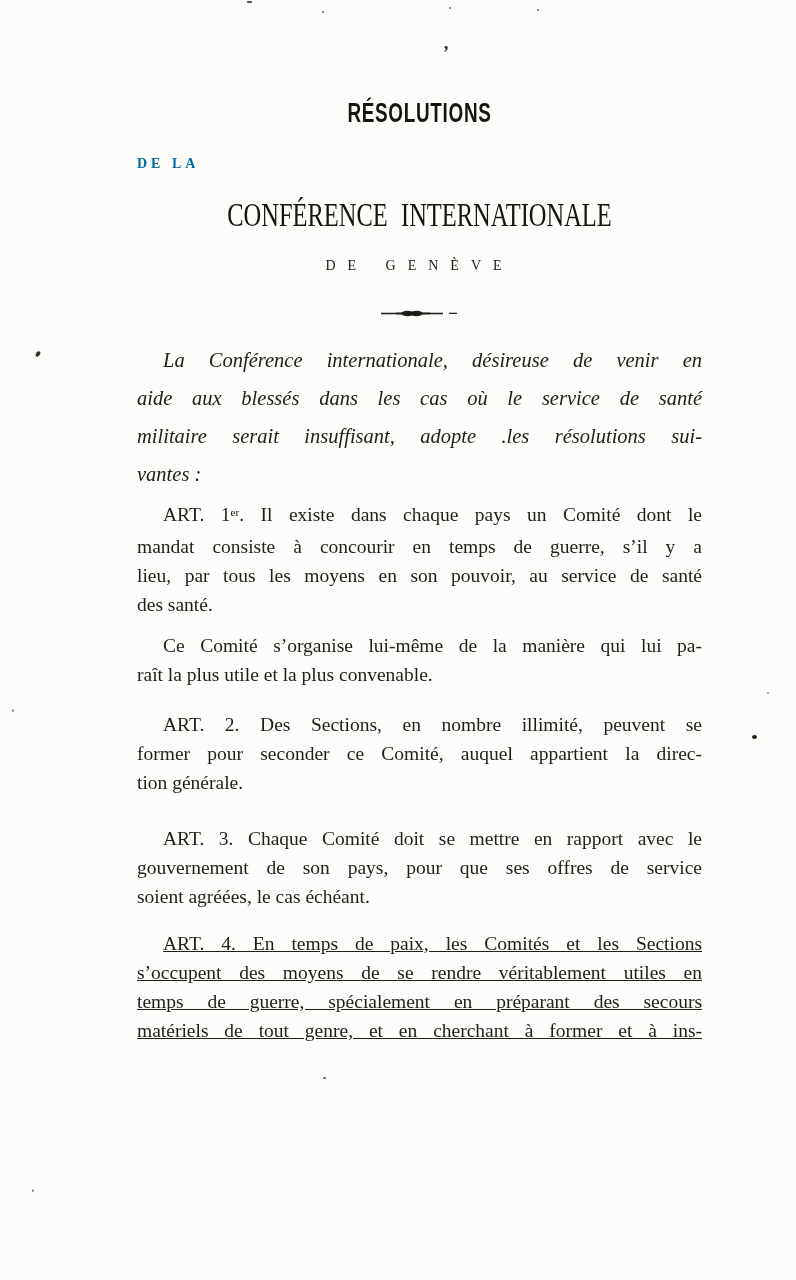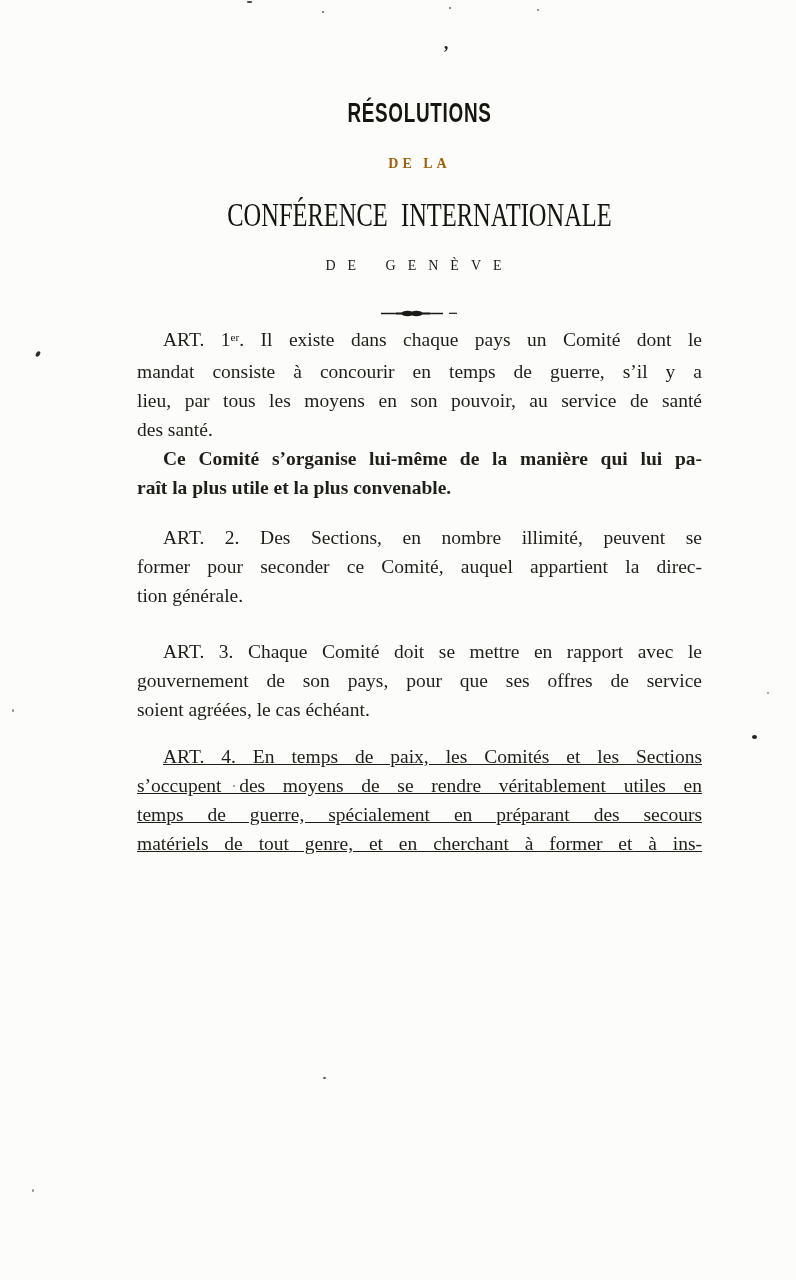--- a/index.html
+++ b/index.html
@@ -36,22 +36,21 @@
     text-align: center;
     transform: scaleX(0.70);
     color: #17150f;
   }
   .connector {
     margin-top: 31px;
     line-height: 13px;
     font-size: 14px;
     font-weight: bold;
     letter-spacing: 4px;
-    text-align: center;
-    color: #a16207;
+    color: #0369a1;
   }
   .main-title {
     margin-top: 27px;
     line-height: 36px;
     font-size: 34px;
     word-spacing: 10px;
     text-align: center;
     transform: scaleX(0.72);
     white-space: nowrap;
     color: #17150f;
@@ -88,21 +87,21 @@
     font-size: 20.5px;
     line-height: 38px;
     color: #232019;
   }
   .article {
     font-size: 19.5px;
     line-height: 29px;
     color: #201e19;
   }
   .article.a1   { margin-top: 7px; }
-  .article.cont { margin-top: 0; font-weight: bold; }
+  .article.cont { margin-top: 12px; }
   .article.a2   { margin-top: 21px; }
   .article.a3   { margin-top: 27px; }
   .article.a4   { margin-top: 18px; text-decoration: underline; }
   .para sup {
     font-size: 58%;
     vertical-align: baseline;
     position: relative;
     top: -0.45em;
     letter-spacing: 0;
   }
@@ -150,20 +149,26 @@
     </header>
 
     <svg class="ornament" viewBox="0 0 78 9" xmlns="http://www.w3.org/2000/svg" aria-hidden="true">
       <line x1="0" y1="4.5" x2="62" y2="4.5" stroke="#1d1b17" stroke-width="1.3"></line>
       <rect x="15" y="3.6" width="34" height="1.8" fill="#1d1b17"></rect>
       <ellipse cx="26.5" cy="4.5" rx="6" ry="2.7" fill="#1d1b17"></ellipse>
       <ellipse cx="35.5" cy="4.5" rx="6" ry="2.7" fill="#1d1b17"></ellipse>
       <line x1="68" y1="4.3" x2="76" y2="4.3" stroke="#1d1b17" stroke-width="1.2"></line>
     </svg>
 
+    <section class="para preamble">
+        <div class="line first">La Conférence internationale, désireuse de venir en</div>
+        <div class="line">aide aux blessés dans les cas où le service de santé</div>
+        <div class="line">militaire serait insuffisant, adopte .les résolutions sui-</div>
+        <div class="line last">vantes :</div>
+      </section>
 
     <section class="para article a1">
         <div class="line first">ART. 1<sup>er</sup>. Il existe dans chaque pays un Comité dont le</div>
         <div class="line">mandat consiste à concourir en temps de guerre, s’il y a</div>
         <div class="line">lieu, par tous les moyens en son pouvoir, au service de santé</div>
         <div class="line last">des santé.</div>
       </section>
     <section class="para article cont">
         <div class="line first">Ce Comité s’organise lui-même de la manière qui lui pa-</div>
         <div class="line last">raît la plus utile et la plus convenable.</div>

